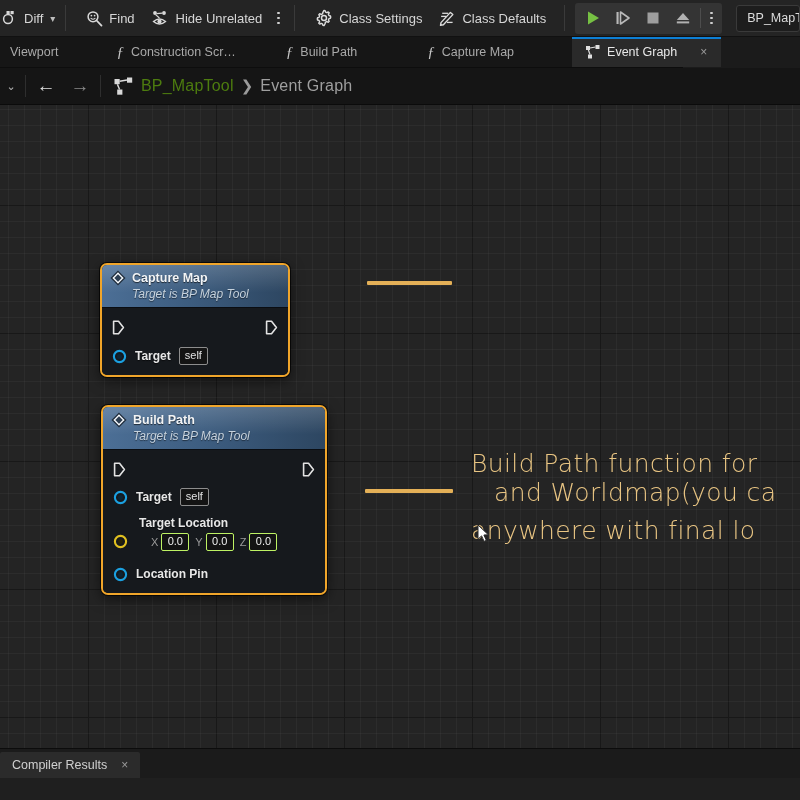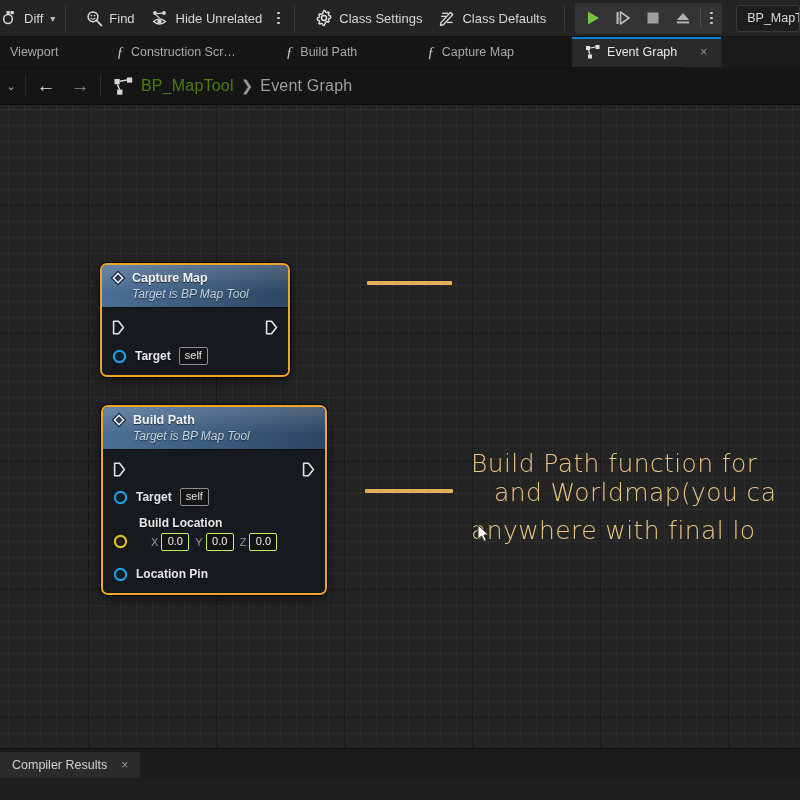--- a/index.html
+++ b/index.html
@@ -535,21 +535,21 @@
           <span class="self-chip">self</span>
         </div>
 
         <div class="vec-row" style="margin-top:6px;">
           <span style="position:absolute; left:10px; top:20px; display:flex;">
             <svg width="16" height="15" viewBox="0 0 16 15">
               <circle cx="7.5" cy="7.5" r="5.6" fill="none" stroke="#e0c020" stroke-width="2.1"></circle>
               <circle cx="7.5" cy="7.5" r="2.4" fill="#2a2306"></circle>
             </svg>
           </span>
-          <div class="vec-name">Build Location</div>
+          <div class="vec-name">Target Location</div>
           <div class="vec-fields">
             <span class="axis-lbl">X</span>
             <span class="val-box">0.0</span>
             <span class="axis-lbl">Y</span>
             <span class="val-box">0.0</span>
             <span class="axis-lbl">Z</span>
             <span class="val-box">0.0</span>
           </div>
         </div>
 

